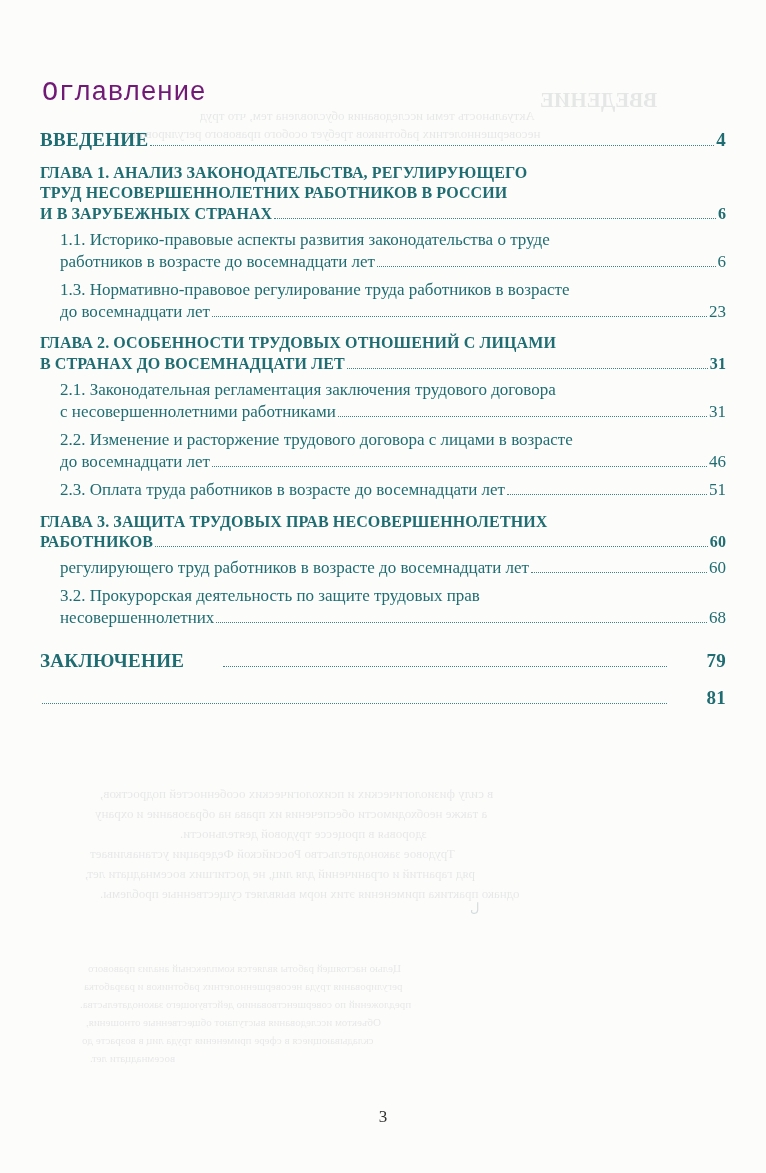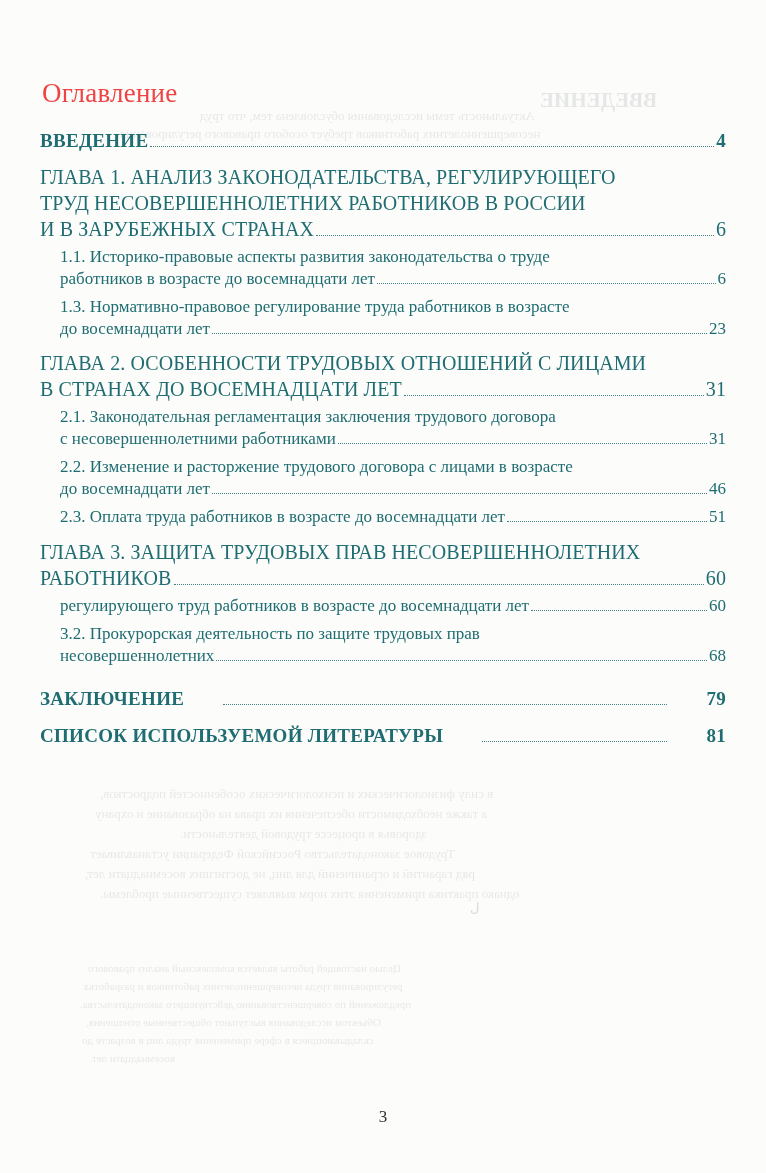--- a/index.html
+++ b/index.html
@@ -34,23 +34,23 @@
     white-space: pre;
     transform: scaleX(-1);
   }
   .content {
     position: absolute;
     left: 40px;
     top: 78px;
     width: 686px;
   }
   .toc-title {
-    font-family: Liberation Serif, serif;
+    font-family: Liberation Mono, monospace;
     font-size: 27px;
-    color: #ef4444;
+    color: #701a75;
     font-weight: 400;
     letter-spacing: 0.2px;
     margin: 0 0 20px 2px;
   }
   .toc {
     position: relative;
   }
   .entry {
     display: flex;
     align-items: baseline;
@@ -75,22 +75,22 @@
   }
 
   
   .lvl-front {
     font-size: 19px;
     font-weight: bold;
     font-variant: small-caps;
     letter-spacing: 0.3px;
   }
   .lvl-chapter {
-    font-size: 20px;
-    font-weight: normal;
+    font-size: 16px;
+    font-weight: bold;
     letter-spacing: 0.1px;
   }
   .lvl-section {
     font-size: 17px;
     font-weight: normal;
     margin-left: 20px;
   }
   .lvl-back {
     font-size: 19px;
     font-weight: bold;
@@ -309,21 +309,20 @@
           <span class="txt">ЗАКЛЮЧЕНИЕ</span>
           <span class="leader"></span>
           <span class="pg">79</span>
         </div>
       </div>
 
       <div class="spacer-sm"></div>
 
       <div class="block">
         <div class="entry lvl-back">
-          <span class="txt">СПИСОК ИСПОЛЬЗУЕМОЙ ЛИТЕРАТУРЫ</span>
           <span class="leader"></span>
           <span class="pg">81</span>
         </div>
       </div>
 
     </div>
   </div>
 
   <div class="smudge">ل</div>
 

